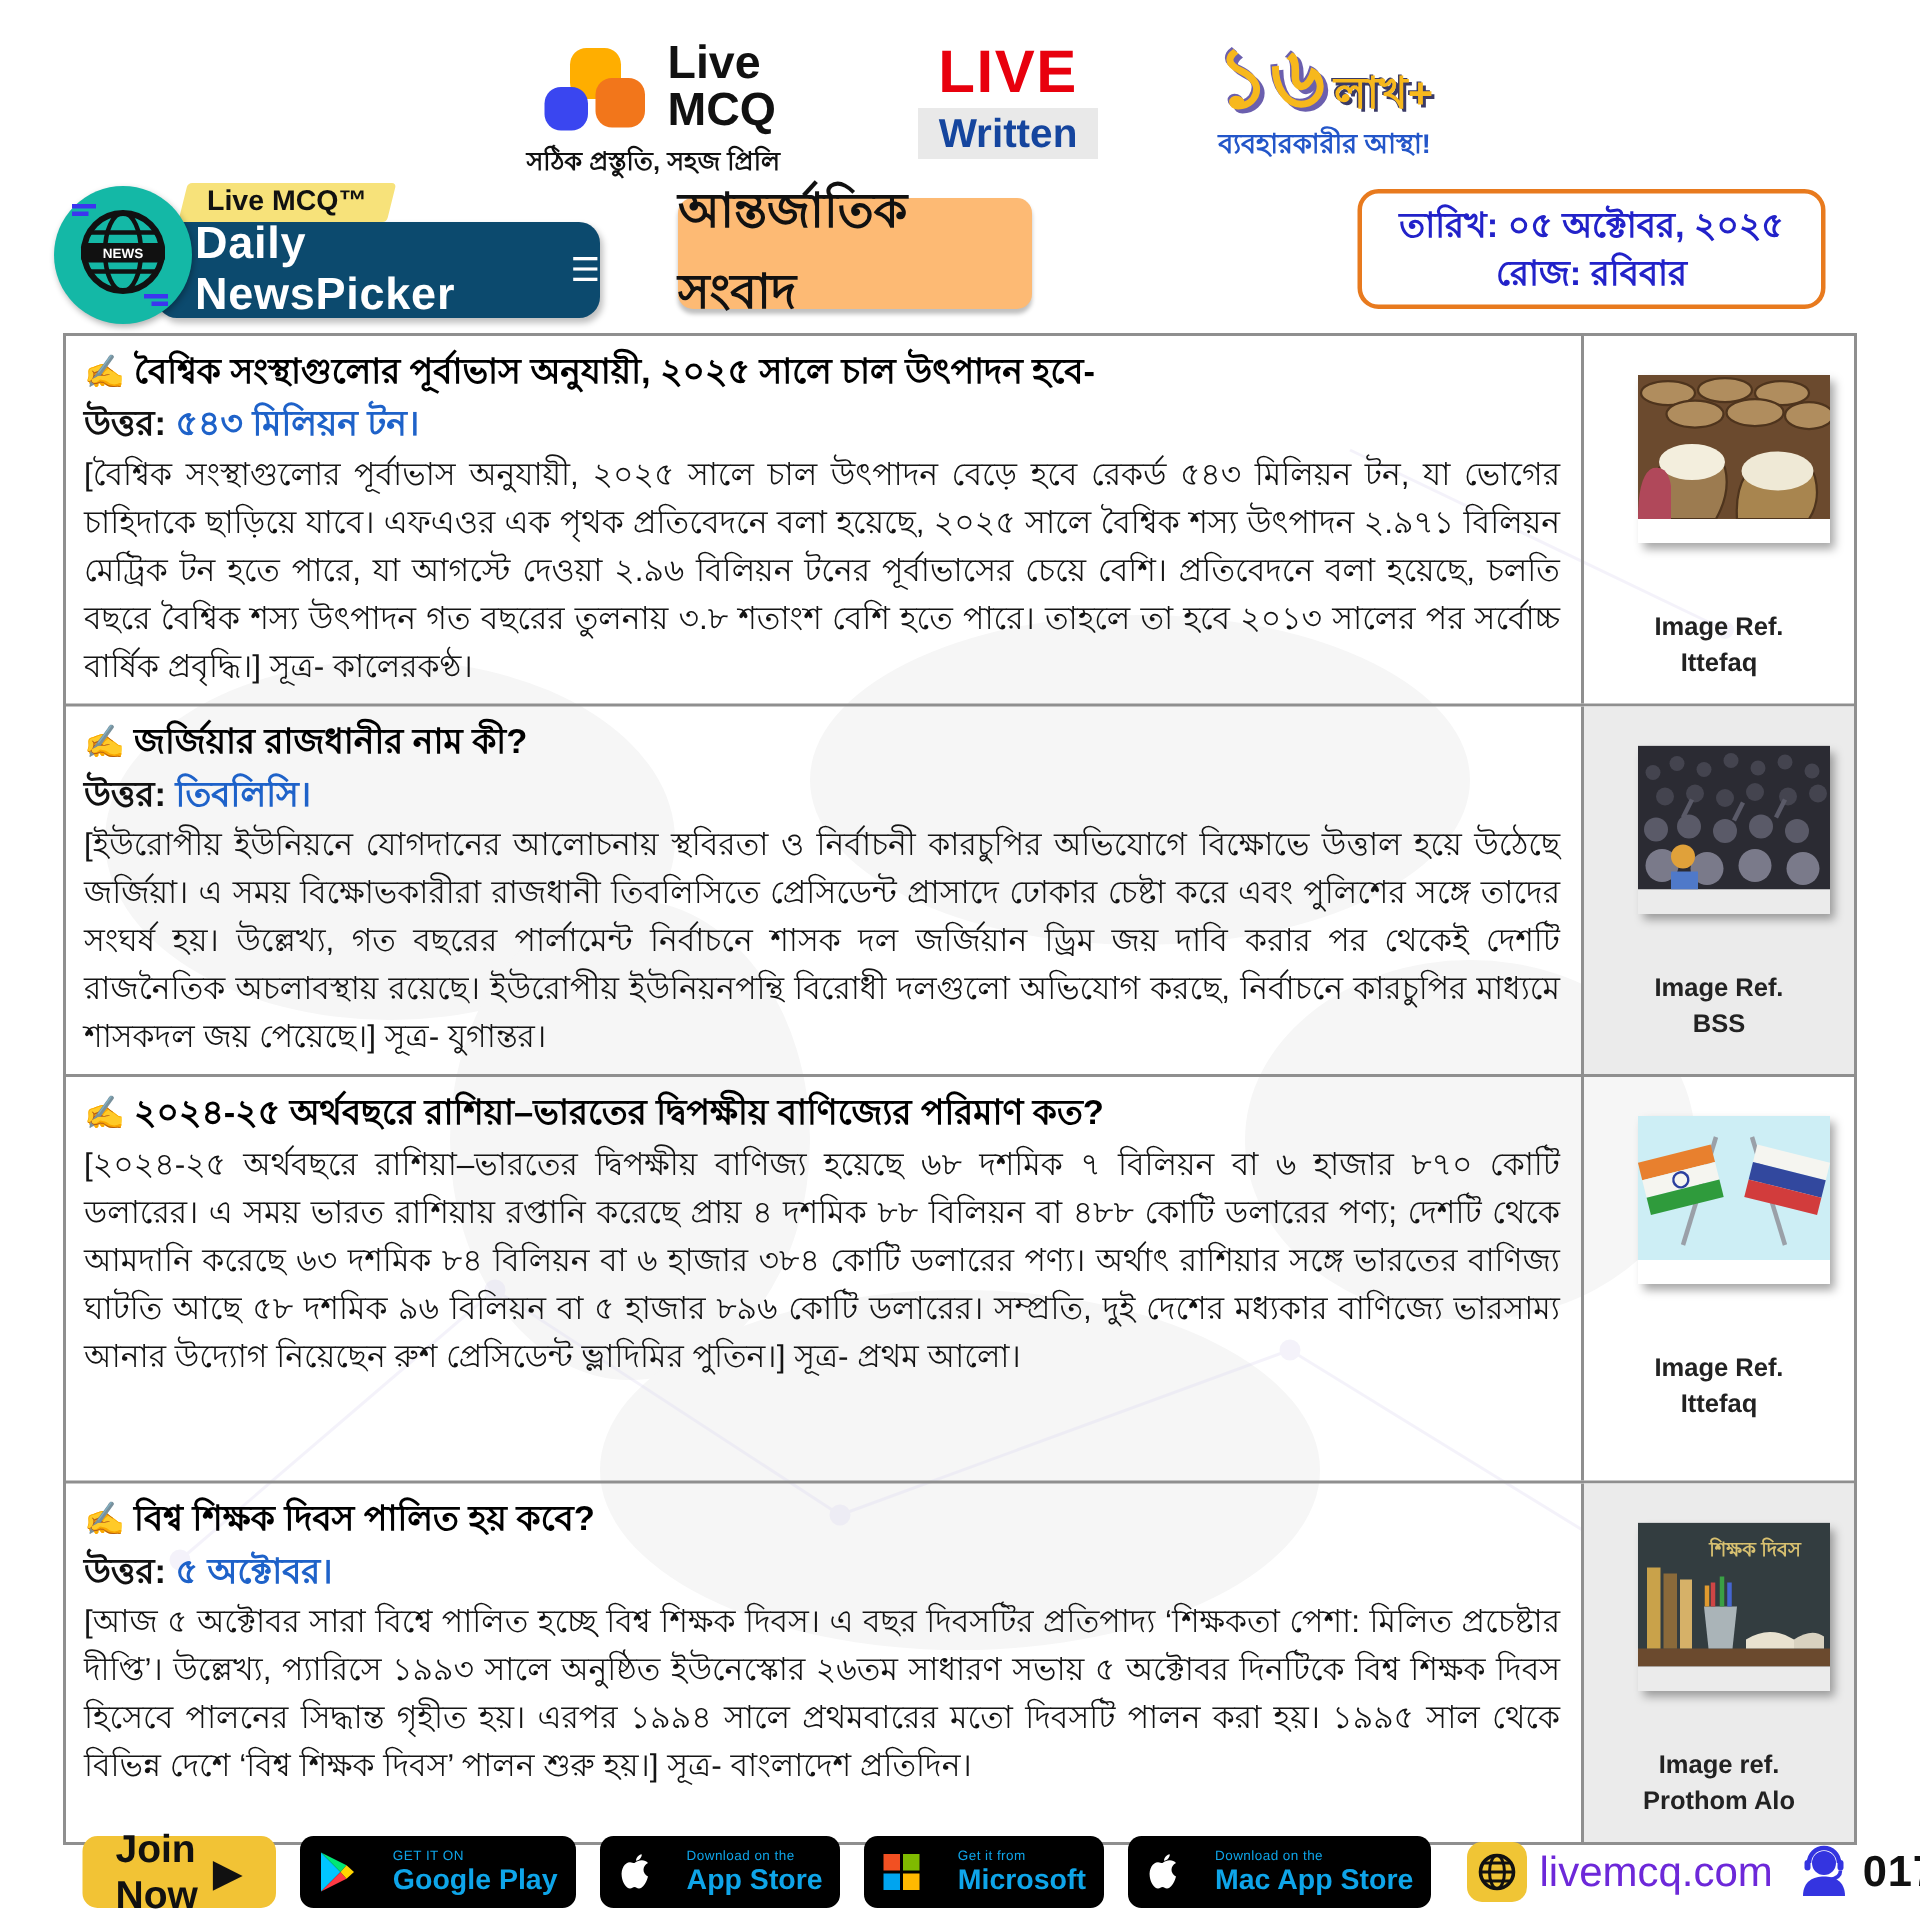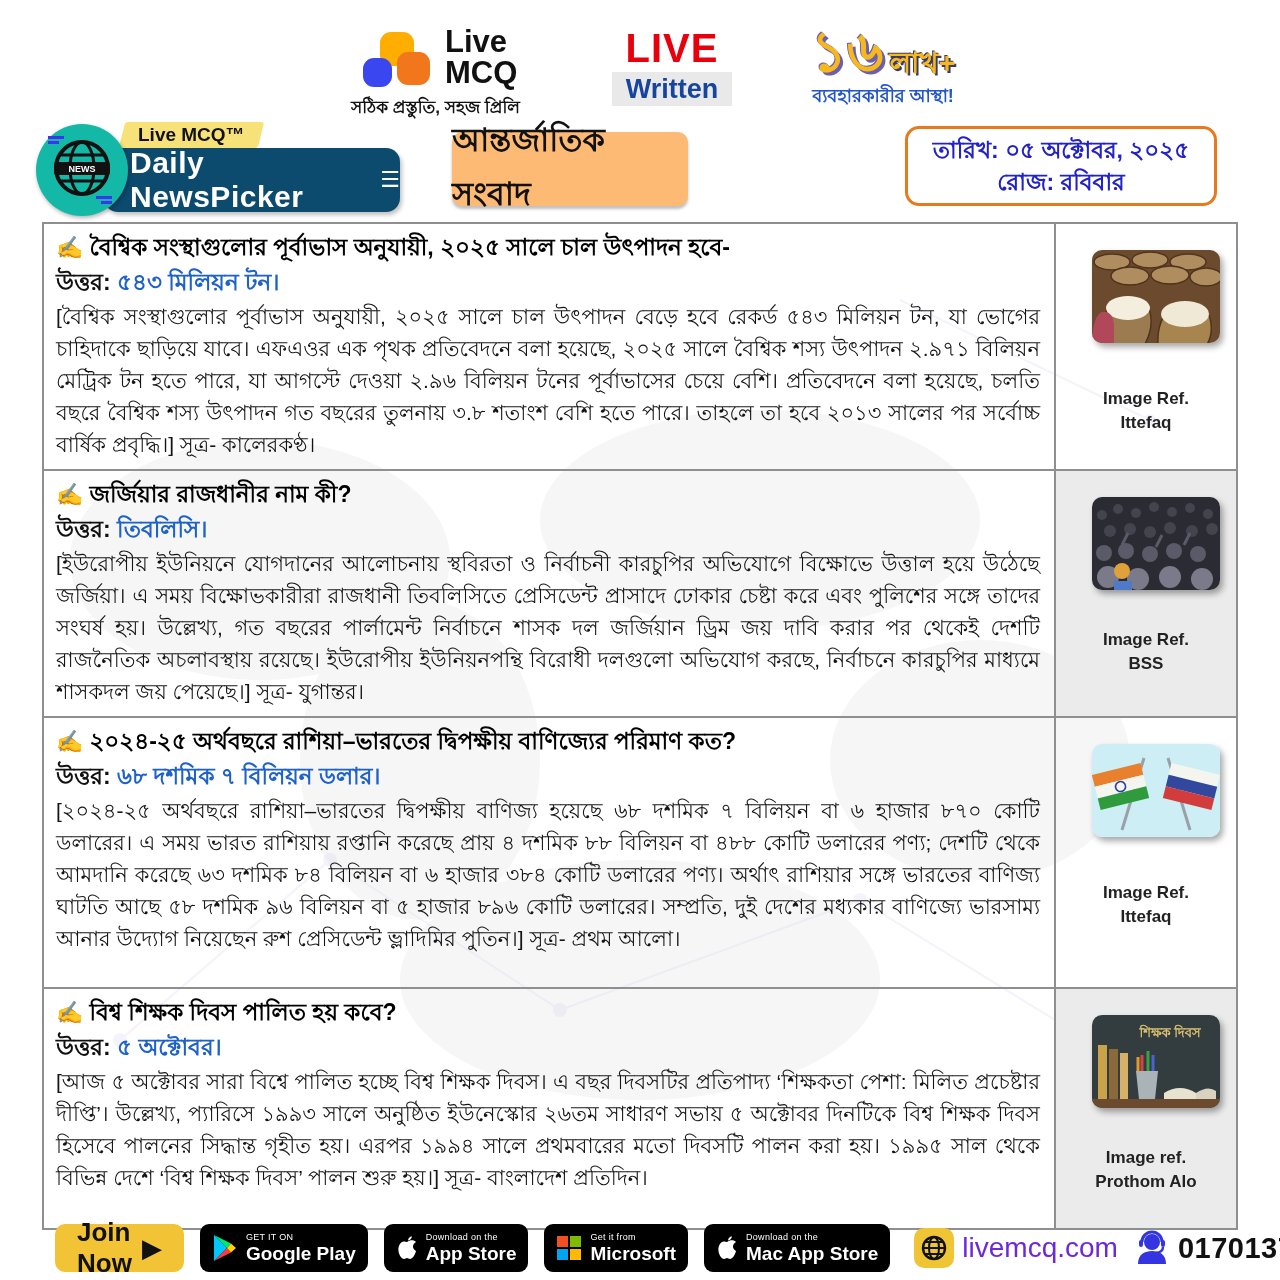--- a/index.html
+++ b/index.html
@@ -67,35 +67,35 @@
   .nrow:last-child { border-bottom:none; }
   .ncell-text { flex:1; padding:6px 14px 8px 12px; }
   .ncell-img { width:182px; border-left:2px solid #8f8f8f; display:flex; flex-direction:column;
                align-items:center; padding-top:26px; }
   .ncell-img.gray { background:#ebebeb; }
   .qline { font-size:23px; font-weight:bold; color:#000000; line-height:34px; }
   .qicon { font-size:22px; margin-right:6px; }
   .aline { font-size:23px; font-weight:bold; line-height:34px; color:#111; }
   .aval { color:#1e62c9; }
   .expl { font-size:21px; color:#141414; line-height:32px; text-align:justify; margin-top:2px; }
-  .imgph { width:128px; height:93px; border-radius:10px; box-shadow:3px 4px 6px rgba(0,0,0,.35);
+  .imgph { width:128px; height:112px; border-radius:0; box-shadow:3px 4px 6px rgba(0,0,0,.35);
            overflow:hidden; flex:none;margin-left:19px; }
   .imgph svg { display:block; }
   .imgcap { margin-top:38px; text-align:center; font-size:17px; font-weight:bold; color:#222;
             line-height:24px; }
   .row1 .imgcap, .row3 .imgcap { margin-top:44px; }
 
   
   .footer { position:absolute; left:0; top:1216px; width:1280px; height:64px; z-index:2;
             display:flex; align-items:center; padding-left:55px; gap:16px; }
   .joinbtn { background:#f2c335; border-radius:10px; height:48px; padding:0 22px;
              display:flex; align-items:center; gap:10px; font-size:26px; font-weight:bold;
              color:#111; }
   .storebadge { background:#000; border-radius:9px; height:48px; padding:0 12px;
-                display:flex; align-items:center; gap:8px; color:#ffffff; }
+                display:flex; align-items:center; gap:24px; color:#0ea5e9; }
   .sb-text { display:flex; flex-direction:column; justify-content:center; }
   .sb-top { font-size:9px; line-height:11px; letter-spacing:.3px; }
   .sb-bottom { font-size:19px; line-height:21px; font-weight:bold; white-space:nowrap; }
   .weblink { display:flex; align-items:center; gap:8px; margin-left:8px; }
   .weblink .txt { font-size:28px; color:#6d28d9; }
   .phone { display:flex; align-items:center; gap:8px; }
   .phone .txt { font-size:29px; font-weight:bold; color:#111; letter-spacing:.5px; }
   .globe-sq { width:40px; height:40px; background:#f0c535; border-radius:10px;
               display:flex; align-items:center; justify-content:center; }
 </style>
@@ -273,21 +273,20 @@
       <div class="imgcap">
         <div>Image Ref.</div>
         <div>BSS</div>
       </div>
     </div>
   </div>
 
   <div class="nrow row3" style="min-height:271px;">
     <div class="ncell-text">
       <div class="qline"><span class="qicon">✍️</span><span>২০২৪-২৫ অর্থবছরে রাশিয়া–ভারতের দ্বিপক্ষীয় বাণিজ্যের পরিমাণ কত?</span></div>
-      <div class="aline"><span>উত্তর:</span> <span class="aval">৬৮ দশমিক ৭ বিলিয়ন ডলার।</span></div>
       <div class="expl">[২০২৪-২৫ অর্থবছরে রাশিয়া–ভারতের দ্বিপক্ষীয় বাণিজ্য হয়েছে ৬৮ দশমিক ৭ বিলিয়ন বা ৬ হাজার ৮৭০ কোটি ডলারের। এ সময় ভারত রাশিয়ায় রপ্তানি করেছে প্রায় ৪ দশমিক ৮৮ বিলিয়ন বা ৪৮৮ কোটি ডলারের পণ্য; দেশটি থেকে আমদানি করেছে ৬৩ দশমিক ৮৪ বিলিয়ন বা ৬ হাজার ৩৮৪ কোটি ডলারের পণ্য। অর্থাৎ রাশিয়ার সঙ্গে ভারতের বাণিজ্য ঘাটতি আছে ৫৮ দশমিক ৯৬ বিলিয়ন বা ৫ হাজার ৮৯৬ কোটি ডলারের। সম্প্রতি, দুই দেশের মধ্যকার বাণিজ্যে ভারসাম্য আনার উদ্যোগ নিয়েছেন রুশ প্রেসিডেন্ট ভ্লাদিমির পুতিন।] সূত্র- প্রথম আলো।</div>
     </div>
     <div class="ncell-img">
       <div class="imgph">
         <svg width="128" height="96" viewBox="0 0 128 96">
           <rect width="128" height="96" fill="#cdeef5"></rect>
           <line x1="52" y1="14" x2="30" y2="86" stroke="#9aa0a8" stroke-width="3"></line>
           <line x1="76" y1="14" x2="98" y2="86" stroke="#9aa0a8" stroke-width="3"></line>
           <g transform="rotate(-14 30 36)">
             <rect x="2" y="24" width="50" height="12" fill="#e8802e"></rect>

